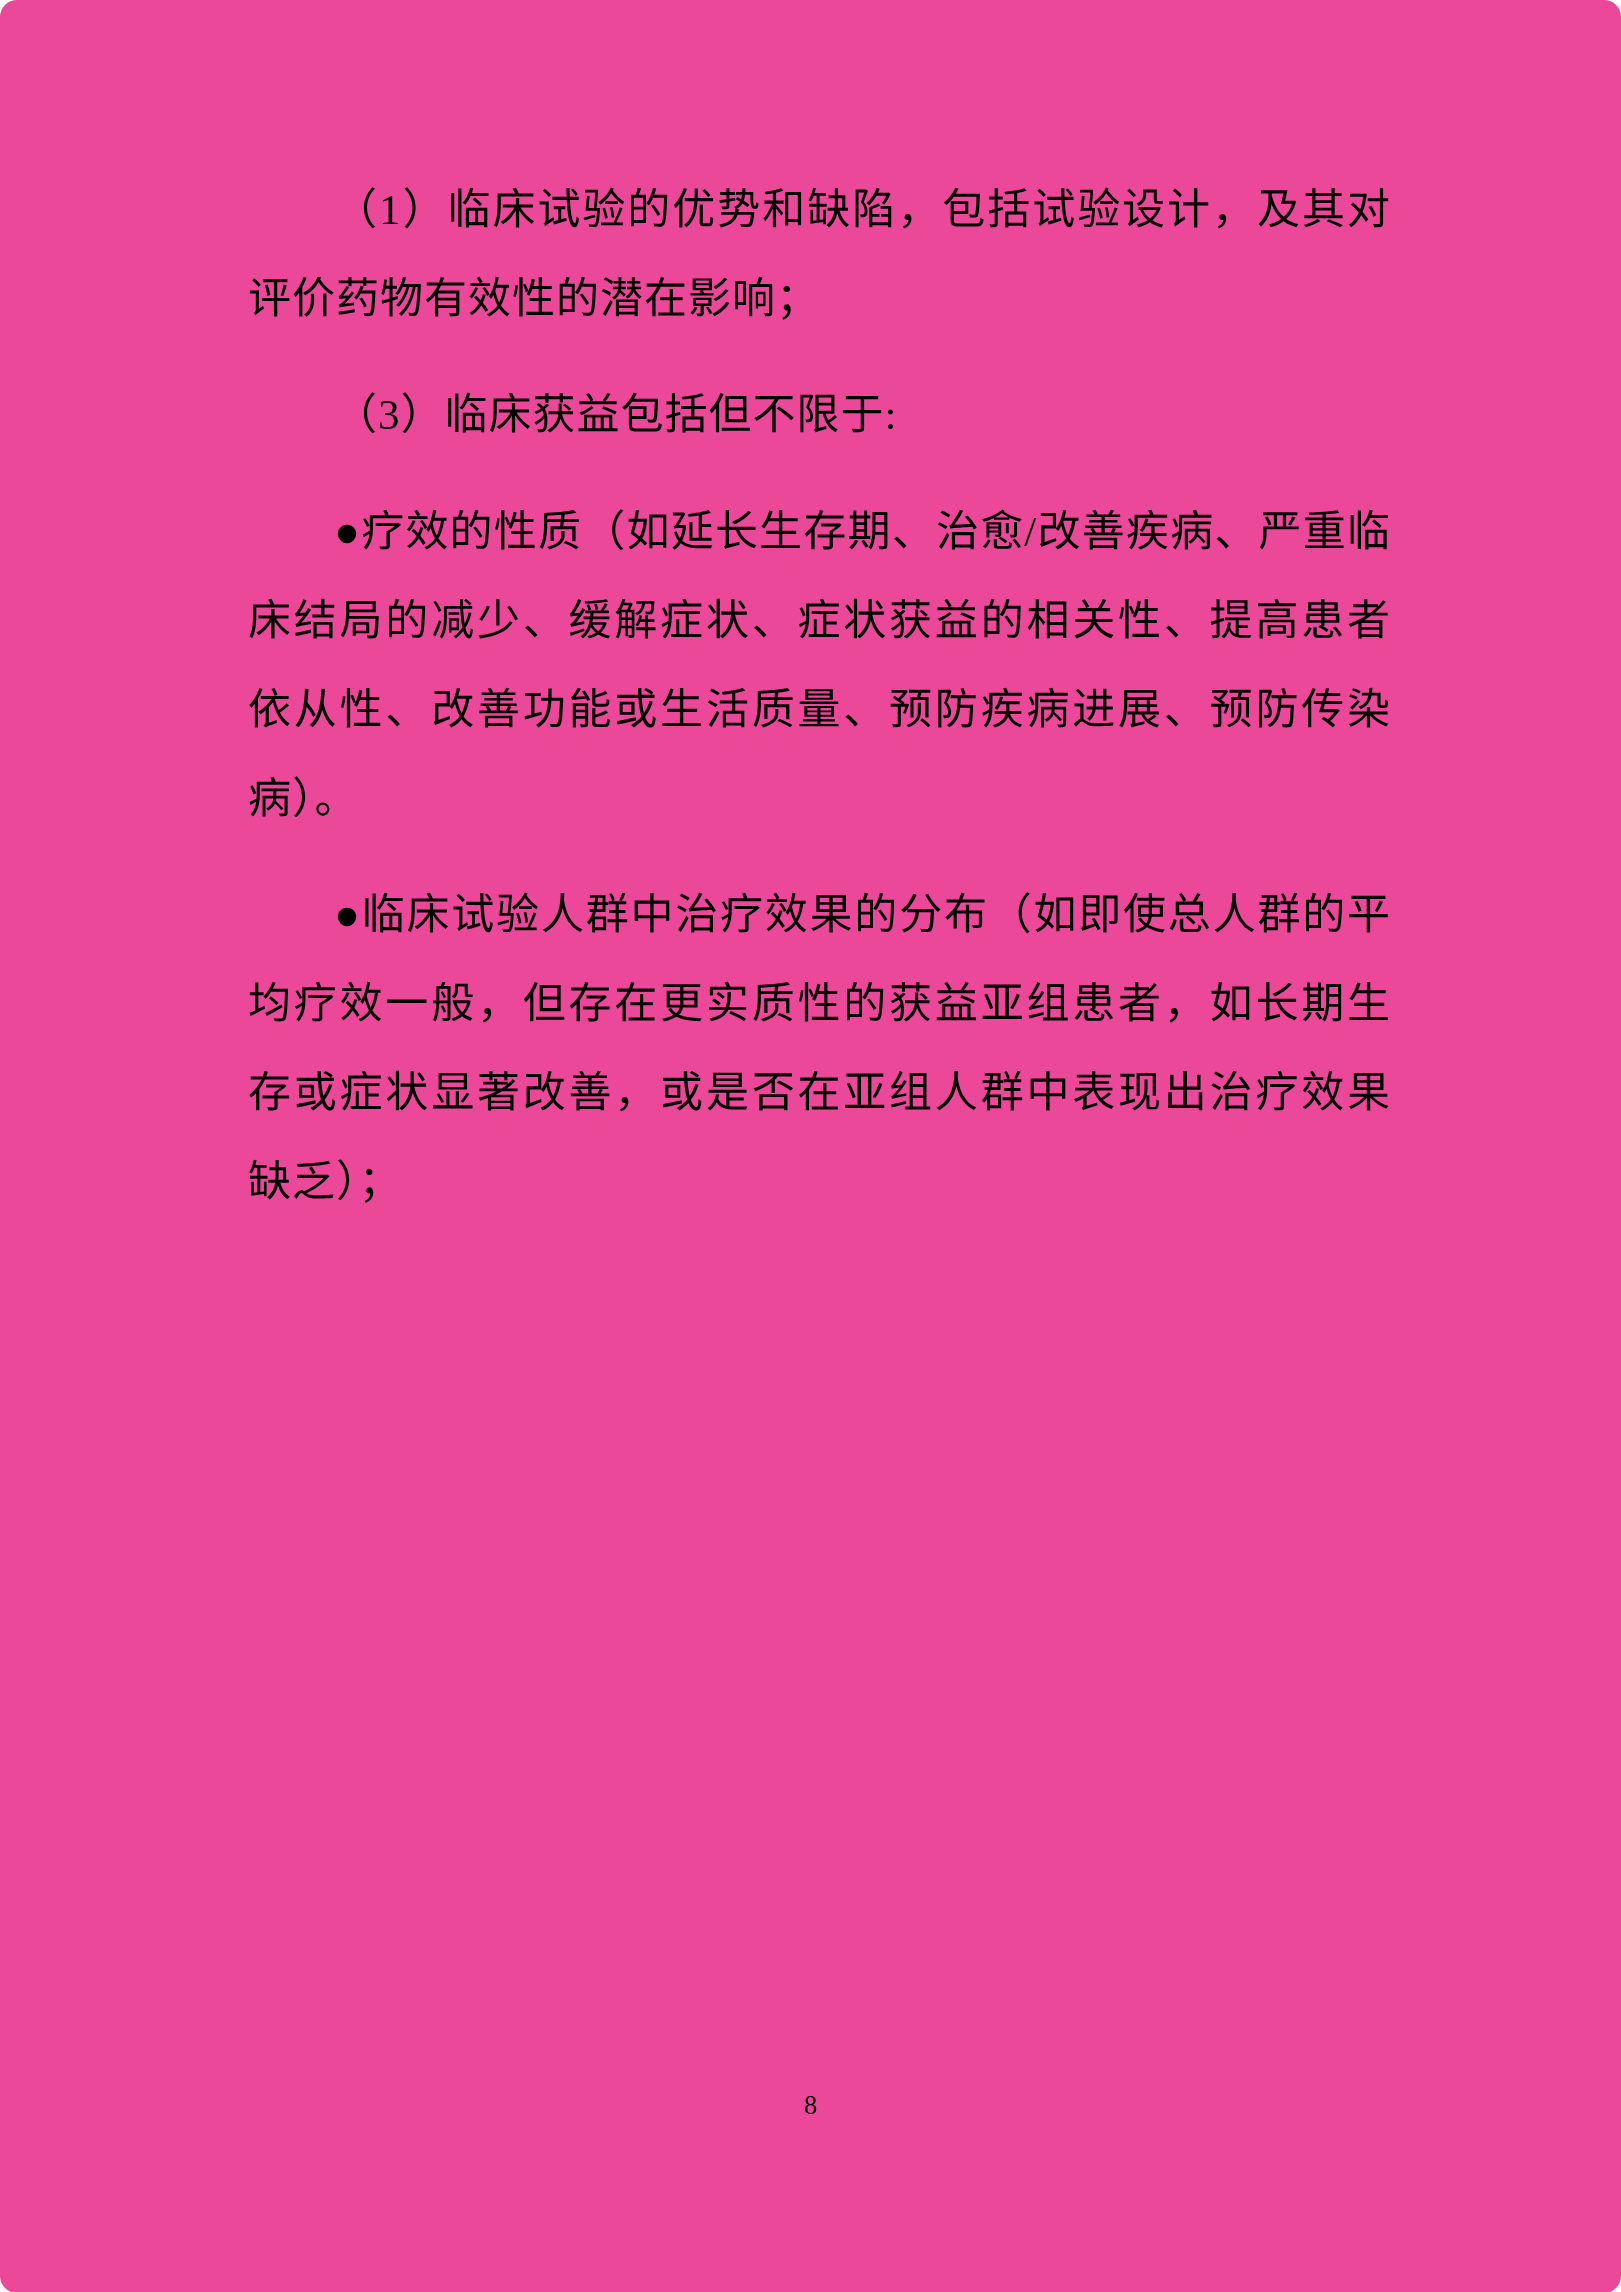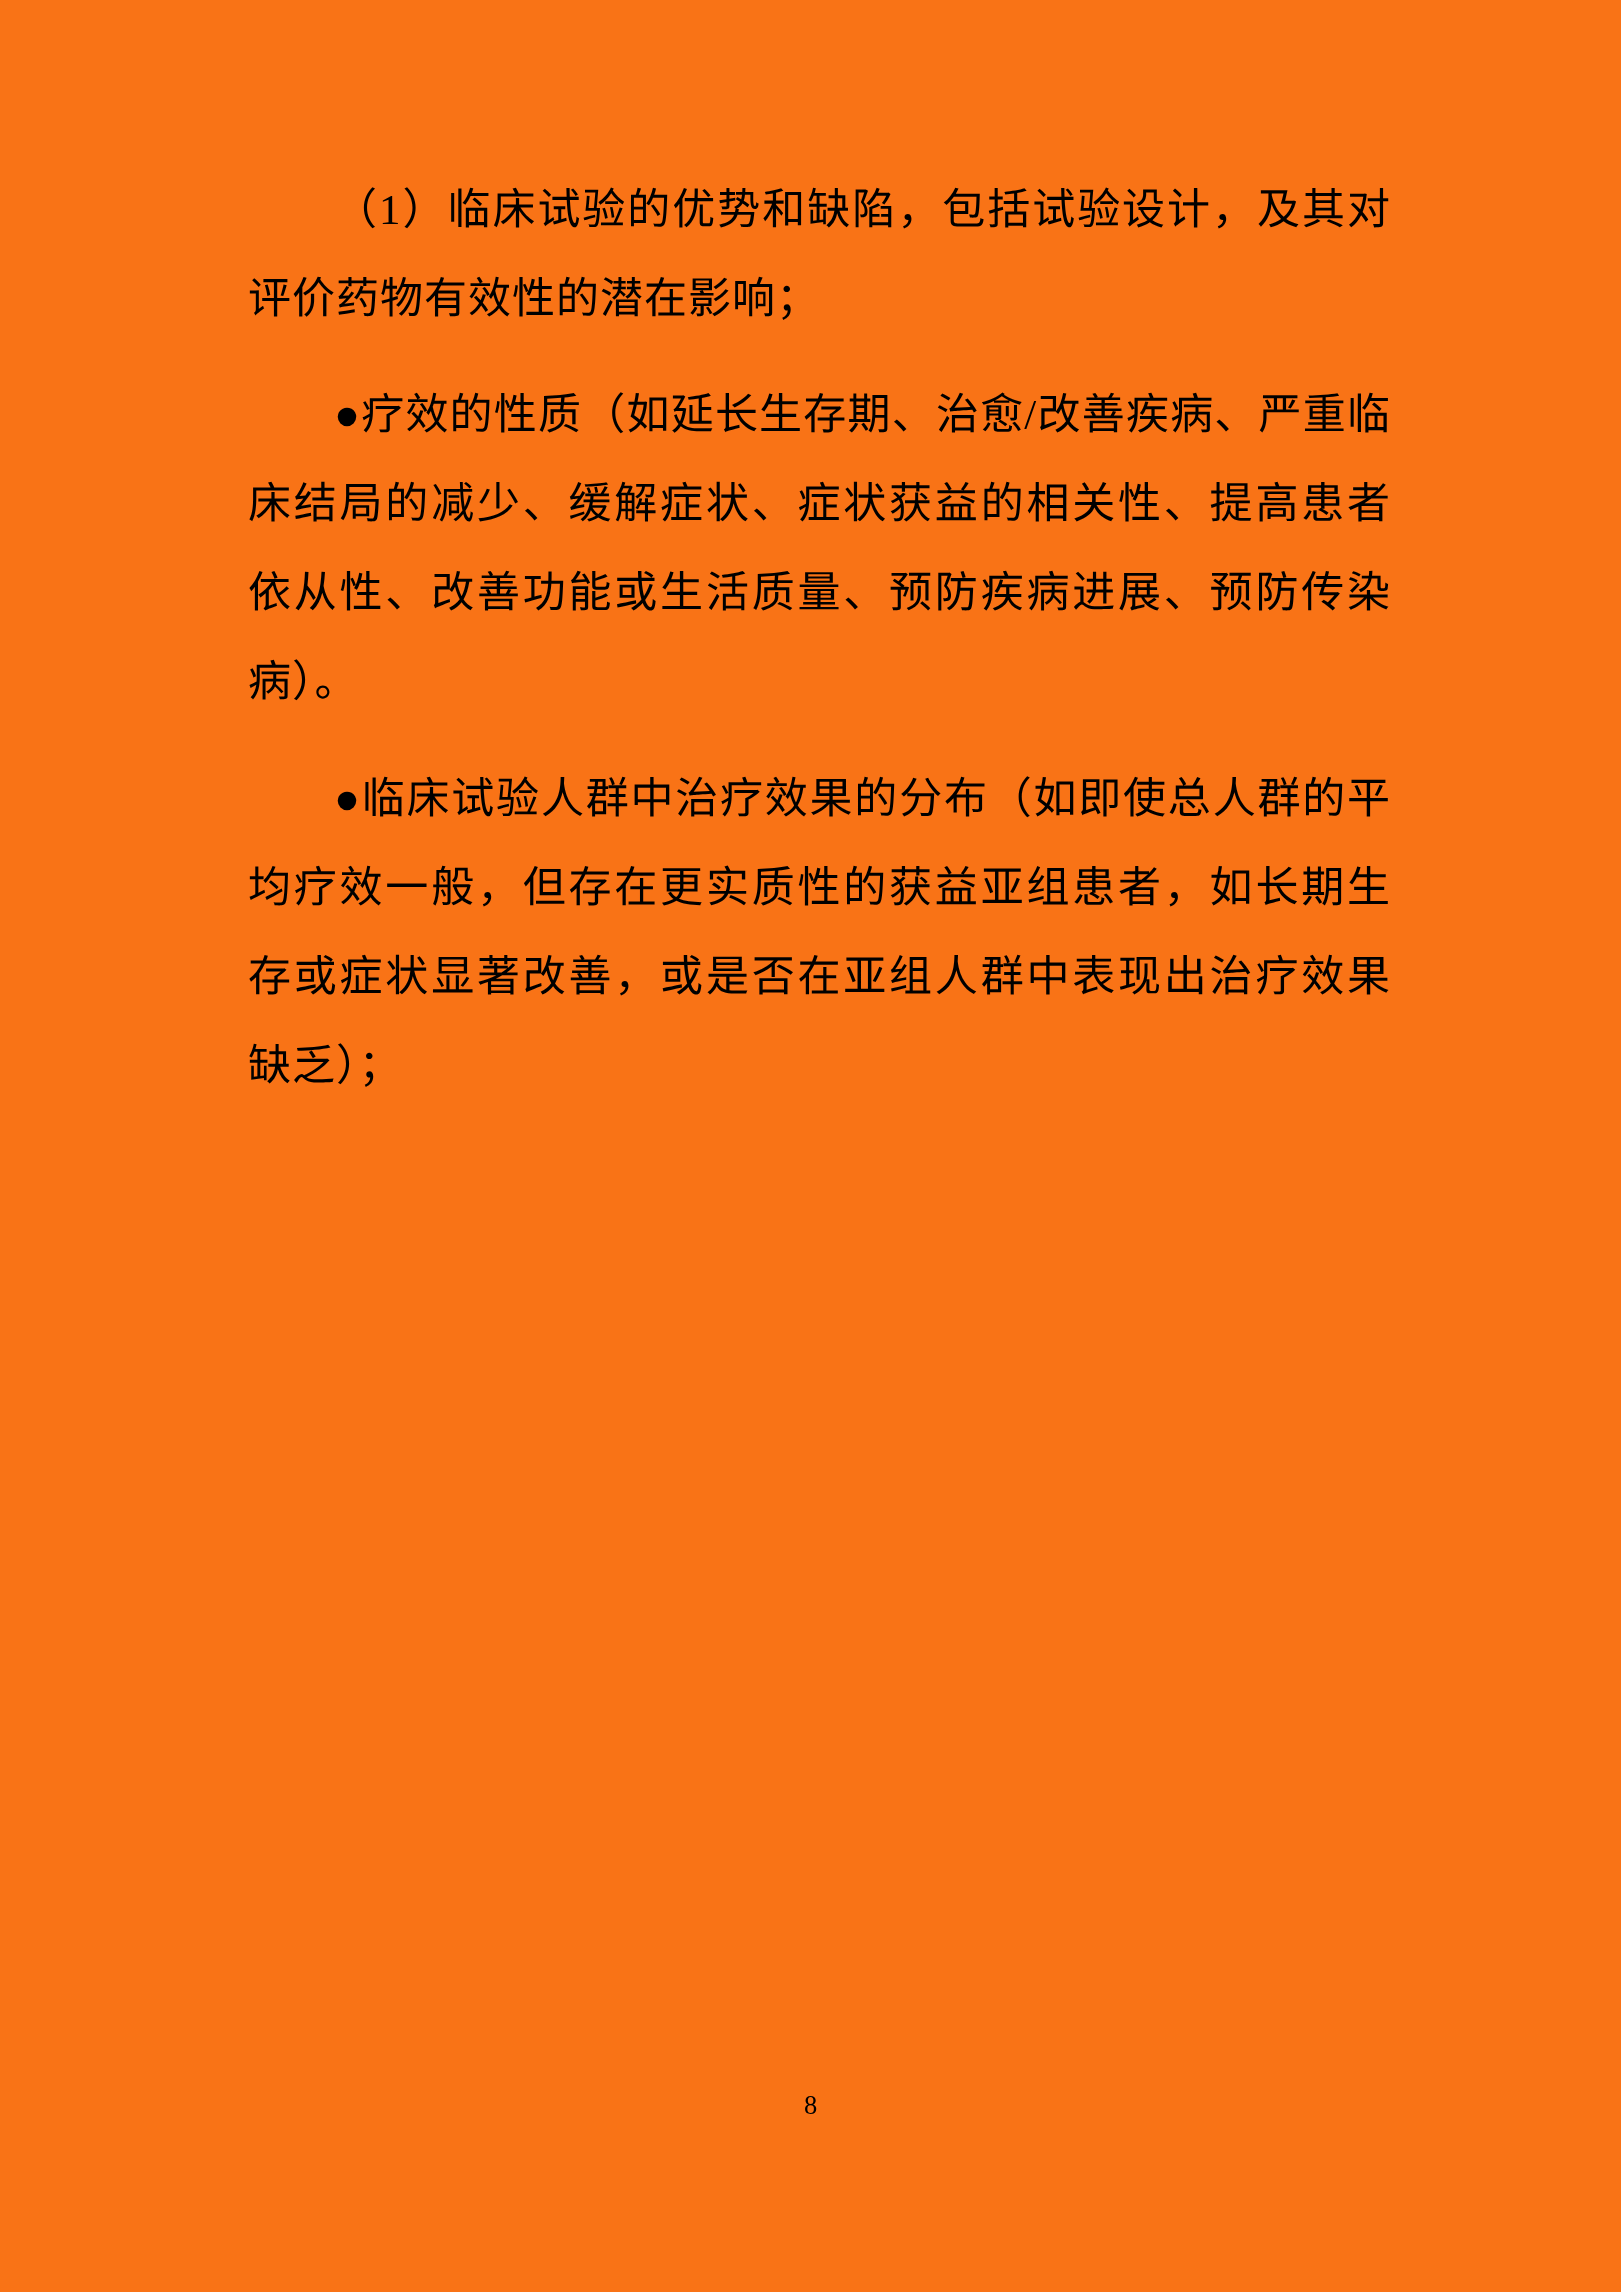--- a/index.html
+++ b/index.html
@@ -4,24 +4,25 @@
 <style>
   html, body {
     margin: 0;
     padding: 0;
     background: #ffffff;
   }
   .page {
     position: relative;
     width: 1621px;
     height: 2293px;
-    background: #f97316;
+    background: #ec4899;
     overflow: hidden;
     font-family: "Liberation Serif", "DejaVu Serif", serif;
     color: #000000;
+    border-radius: 17px;
   }
   .body-text {
     position: absolute;
     left: 248px;
     top: 165px;
     width: 1143px;
   }
   .para {
     margin: 0 0 27.4px 0;
     font-size: 43px;
@@ -52,20 +53,21 @@
 </style>
 </head>
 <body>
 
 <div class="page">
 
   <div class="body-text">
     <p class="para">（1）临床试验的优势和缺陷，包括试验设计，及其对评价药物有效性的潜在影响；</p>
 
 
+    <p class="para">（3）临床获益包括但不限于:</p>
 
     <p class="para">●疗效的性质（如延长生存期、治愈/改善疾病、严重临床结局的减少、缓解症状、症状获益的相关性、提高患者依从性、改善功能或生活质量、预防疾病进展、预防传染病）。</p>
 
 
     <p class="para">●临床试验人群中治疗效果的分布（如即使总人群的平均疗效一般，但存在更实质性的获益亚组患者，如长期生存或症状显著改善，或是否在亚组人群中表现出治疗效果缺乏）；</p>
   </div>
 
   <div class="footer">
     <span class="page-num">8</span>
   </div>

